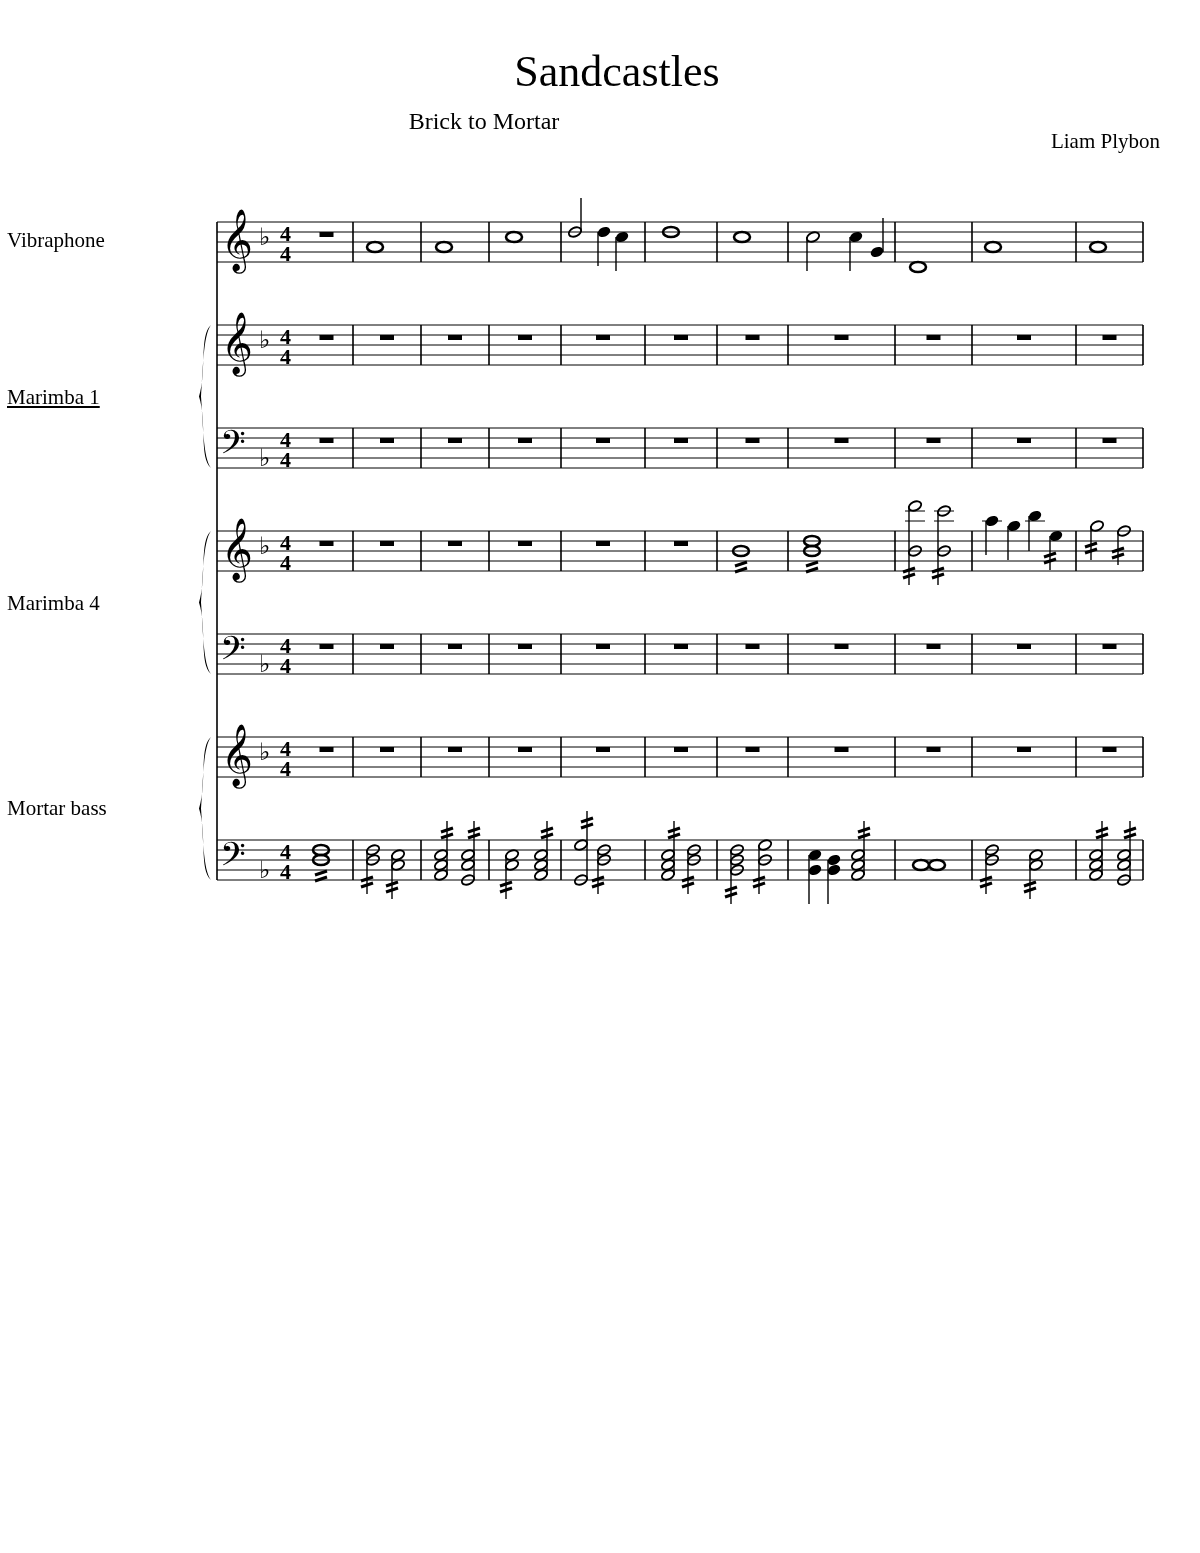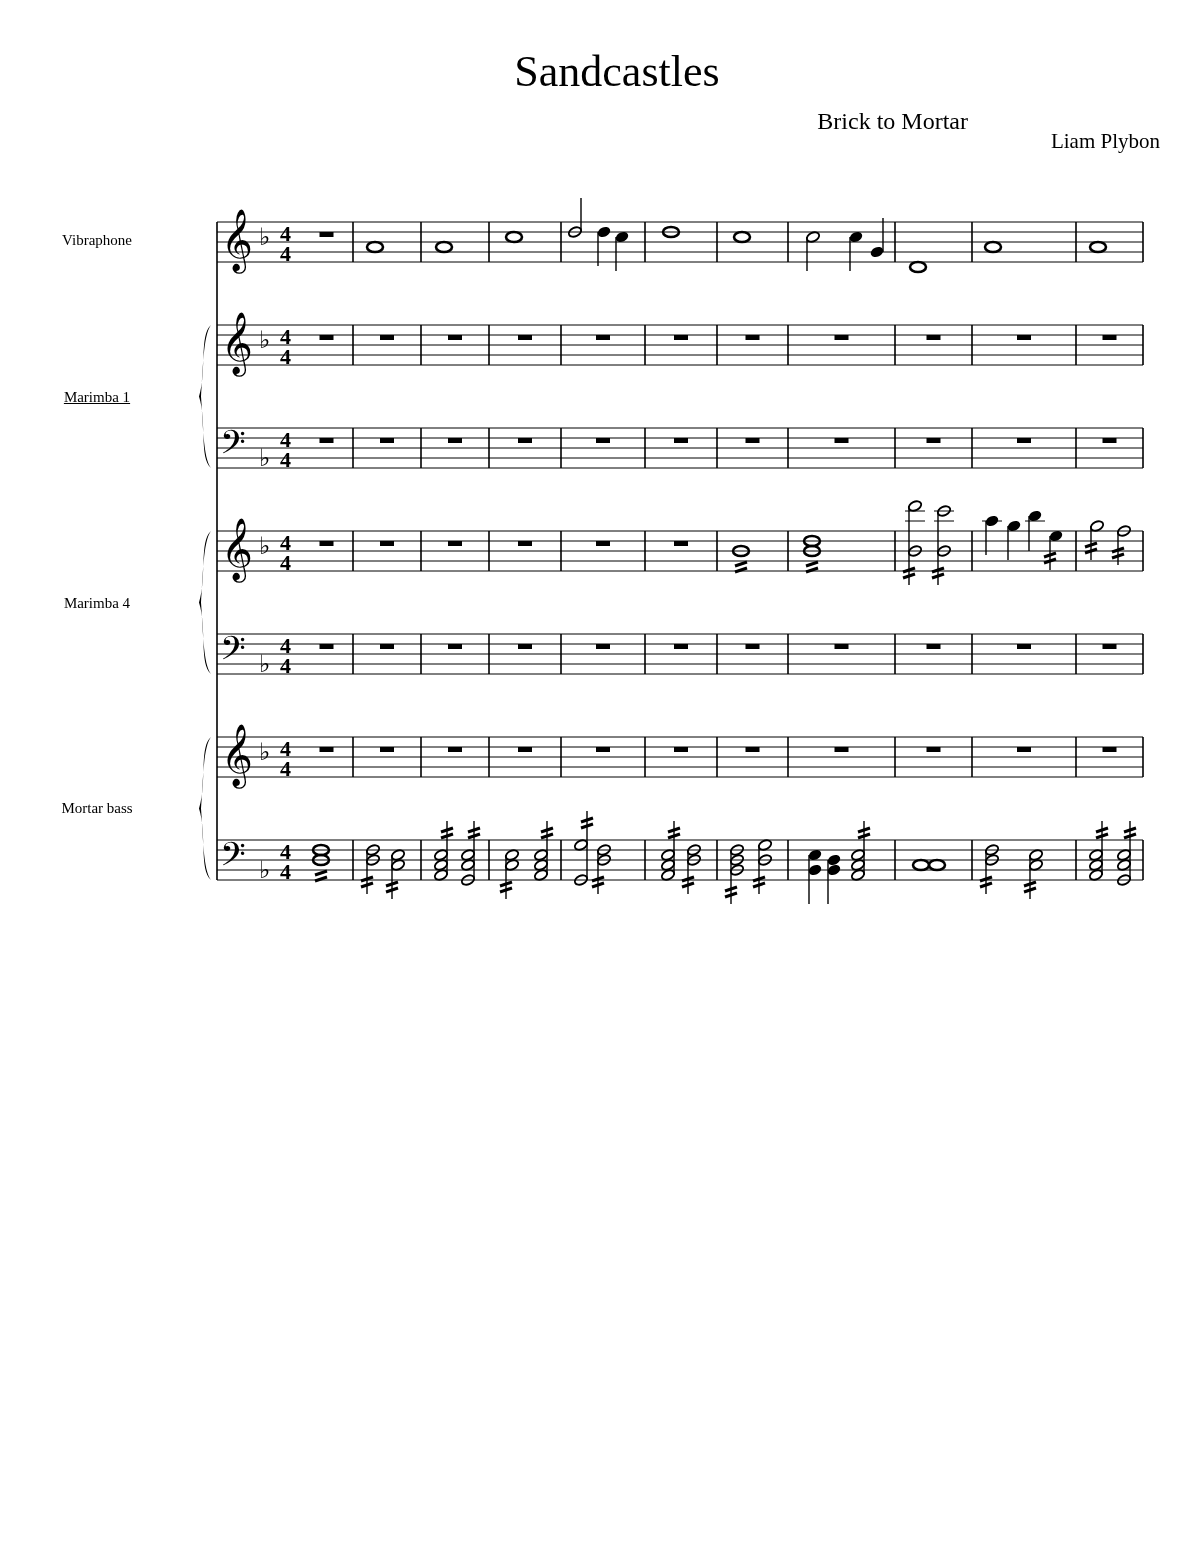--- a/index.html
+++ b/index.html
@@ -1,20 +1,20 @@
 <!DOCTYPE html>
 <html><head>
 <meta charset="utf-8">
 <style>
   html, body { margin: 0; padding: 0; background: #ffffff; }
   body { width: 1200px; height: 1553px; position: relative; overflow: hidden; font-family: "Liberation Serif", "DejaVu Serif", serif; color: #000; }
   .title { position: absolute; top: 46px; left: 0; width: 1200px; text-align: center; font-size: 44px; line-height: 52px; margin-left: 17px; }
-  .subtitle { position: absolute; top: 106px; left: 0; width: 968px; text-align: right; font-size: 24px; line-height: 30px; }
+  .subtitle { position: absolute; top: 106px; left: 0; width: 968px; text-align: center; font-size: 24px; line-height: 30px; }
   .composer { position: absolute; top: 128px; right: 40px; font-size: 21px; line-height: 26px; }
-  .inst-label { position: absolute; font-size: 15px; line-height: 26px; text-align: center; width: 180px; }
+  .inst-label { position: absolute; font-size: 21px; line-height: 26px; text-align: left; width: 180px; }
   svg#score { position: absolute; left: 0; top: 0; }
 </style>
 </head>
 <body>
 
 <div class="title">Sandcastles</div>
 <div class="subtitle">Brick to Mortar</div>
 <div class="composer">Liam Plybon</div>
 
 <div id="labels">

